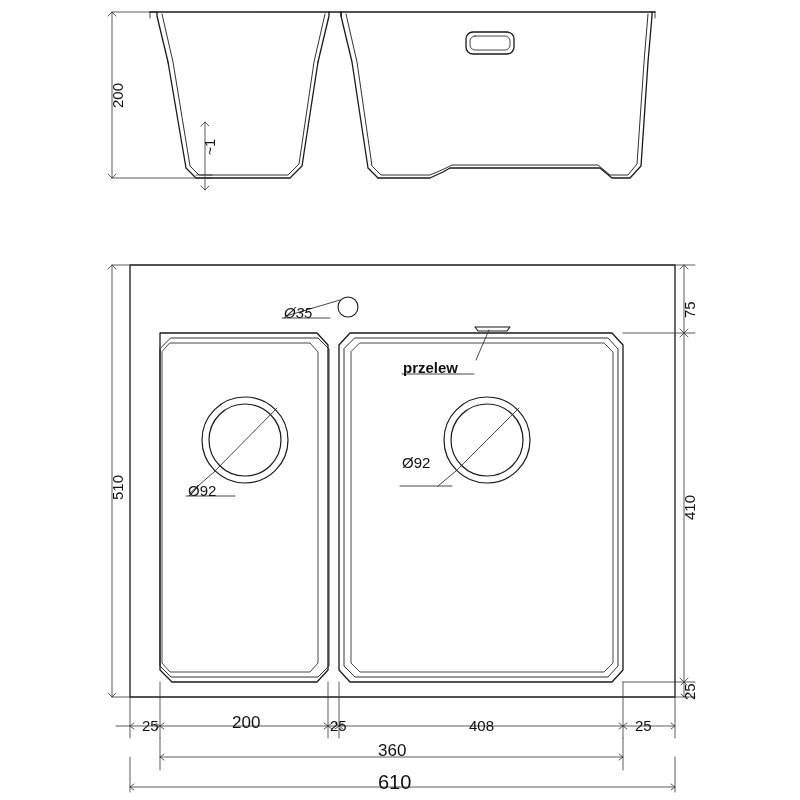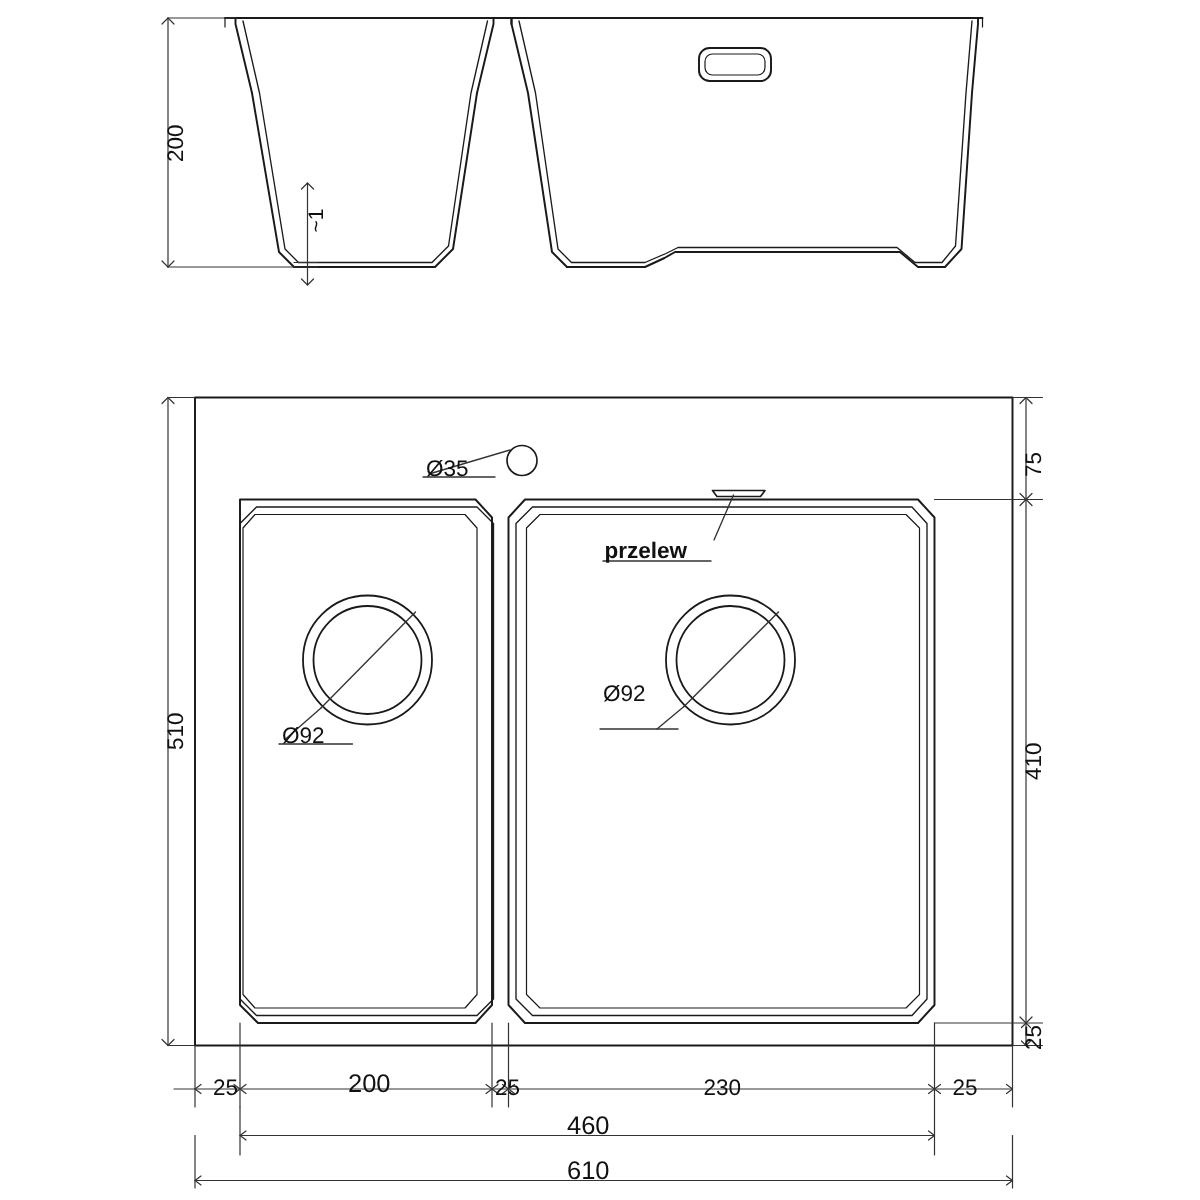--- a/index.html
+++ b/index.html
@@ -195,21 +195,21 @@
         <path d="M671 784 L675 787 L671 790"></path>
       </g>
 
     </g>
   </svg>
 
   <div class="lbl rot" style="left:110px; top:108px;">200</div>
 
   <div class="lbl rot small" style="left:203px; top:155px;">~1</div>
 
-  <div class="lbl" style="left:284px; top:305px;">Ø35</div>
+  <div class="lbl" style="left:284px; top:305px;font-style:italic;">Ø35</div>
 
   <div class="lbl" style="left:188px; top:483px;">Ø92</div>
 
   <div class="lbl" style="left:402px; top:455px;">Ø92</div>
 
   <div class="lbl" style="left:403px; top:360px;font-weight:bold;">przelew</div>
 
   <div class="lbl rot" style="left:110px; top:500px;">510</div>
 
   <div class="lbl rot" style="left:682px; top:318px;">75</div>
@@ -217,21 +217,21 @@
   <div class="lbl rot" style="left:682px; top:520px;">410</div>
 
   <div class="lbl rot" style="left:682px; top:700px;">25</div>
 
   <div class="lbl" style="left:142px; top:718px;">25</div>
 
   <div class="lbl" style="left:232px; top:714px; font-size:17px;">200</div>
 
   <div class="lbl" style="left:330px; top:718px;">25</div>
 
-  <div class="lbl" style="left:469px; top:718px;">230</div>
+  <div class="lbl" style="left:469px; top:718px;">408</div>
 
   <div class="lbl" style="left:635px; top:718px;">25</div>
 
-  <div class="lbl" style="left:378px; top:742px; font-size:17px;">460</div>
-
-  <div class="lbl" style="left:378px; top:772px; font-size:17px;">610</div>
+  <div class="lbl" style="left:378px; top:742px; font-size:17px;">360</div>
+
+  <div class="lbl" style="left:378px; top:772px; font-size:20px;">610</div>
 
 </div>
 
 </body></html>

